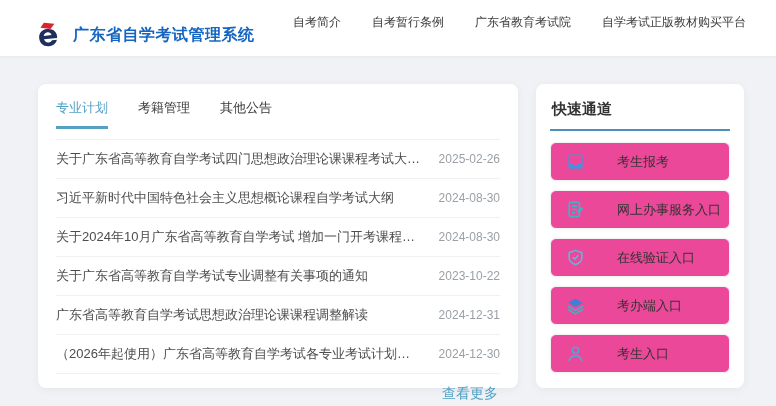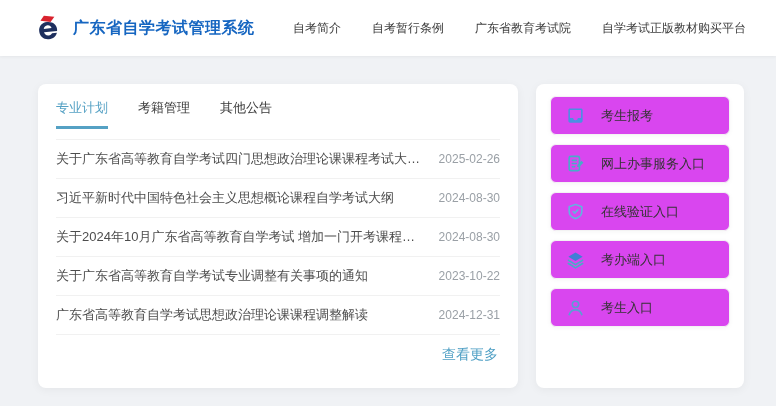--- a/index.html
+++ b/index.html
@@ -7,23 +7,22 @@
   body {
     font-family: "Liberation Sans", "DejaVu Sans", sans-serif;
     background: #f0f2f5;
     overflow: hidden;
   }
   
   .header {
     height: 56px;
     background: #ffffff;
     display: flex;
-    align-items: center;
     justify-content: space-between;
-    padding: 0 30px 0 33px;
+    padding: 14px 30px 0 33px;
     box-shadow: 0 1px 3px rgba(0,0,0,0.05);
   }
   .brand { display: flex; align-items: center; gap: 10px; cursor: pointer; }
   .brand-logo { width: 30px; height: 30px; display: block; }
   .brand-title { font-size: 16px; font-weight: bold; color: #1666c1; letter-spacing: 0.5px; }
   .topnav { display: flex; gap: 31px; }
   .topnav-link { font-size: 12px; color: #3c3c3c; cursor: pointer; white-space: nowrap; }
 
   
   .page { display: flex; gap: 18px; padding: 28px 16px 0 38px; }
@@ -56,25 +55,25 @@
     font-size: 14px; color: #4e9fc4; cursor: pointer;
   }
   
   .quick-card { width: 208px; height: 304px; padding: 12px 14px; }
   .quick-heading {
     font-size: 15px; font-weight: bold; color: #333333;
     padding: 4px 2px 10px; border-bottom: 2px solid #4a90ba;
     margin-bottom: 11px;
   }
   .ql {
-    display: flex; align-items: center; gap: 16px;
+    display: flex; align-items: center; gap: 32px;
     height: 39px; padding: 0 15px; margin-bottom: 9px;
     border: 1px solid #f3f3f3; border-radius: 6px;
     box-shadow: 0 1px 5px rgba(0,0,0,0.04);
-    font-size: 13px; color: #333333; cursor: pointer; background: #d946ef;
+    font-size: 13px; color: #333333; cursor: pointer; background: #ec4899;
   }
   .ql-icon { width: 19px; height: 19px; display: flex; flex-shrink: 0; }
   .ql-icon svg { width: 100%; height: 100%; }
   .ql-label { white-space: nowrap; }
 </style>
 </head>
 <body>
 
 <div class="header">
   <div class="brand">
@@ -118,25 +117,30 @@
     <span class="news-date">2024-08-30</span>
   </div>
         <div class="news-row">
     <span class="news-title">关于广东省高等教育自学考试专业调整有关事项的通知</span>
     <span class="news-date">2023-10-22</span>
   </div>
         <div class="news-row">
     <span class="news-title">广东省高等教育自学考试思想政治理论课课程调整解读</span>
     <span class="news-date">2024-12-31</span>
   </div>
+        <div class="news-row">
+    <span class="news-title">（2026年起使用）广东省高等教育自学考试各专业考试计划简表</span>
+    <span class="news-date">2024-12-30</span>
+  </div>
       </div>
     <div class="view-more">查看更多</div>
   </div>
 
   <div class="card quick-card">
+    <div class="quick-heading">快速通道</div>
     <div id="quick-list">
         <div class="ql">
     <span class="ql-icon">
             <svg viewBox="0 0 24 24" fill="#4a90e2">
               <path d="M19 3H5c-1.1 0-2 .9-2 2v14c0 1.1.9 2 2 2h14c1.1 0 2-.9 2-2V5c0-1.1-.9-2-2-2zm0 12h-4a3 3 0 0 1-6 0H5V5h14v10z"></path>
             </svg>
           </span>
     <span class="ql-label">考生报考</span>
   </div>
         <div class="ql">

